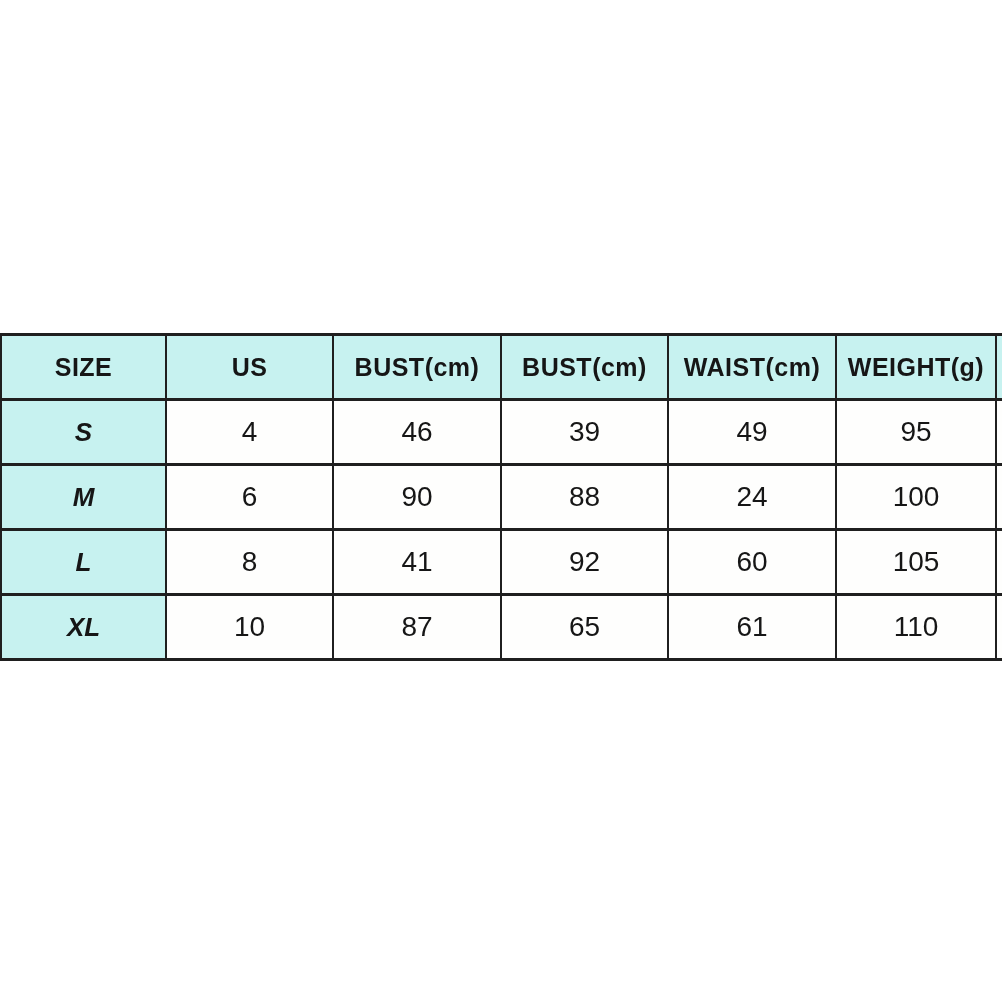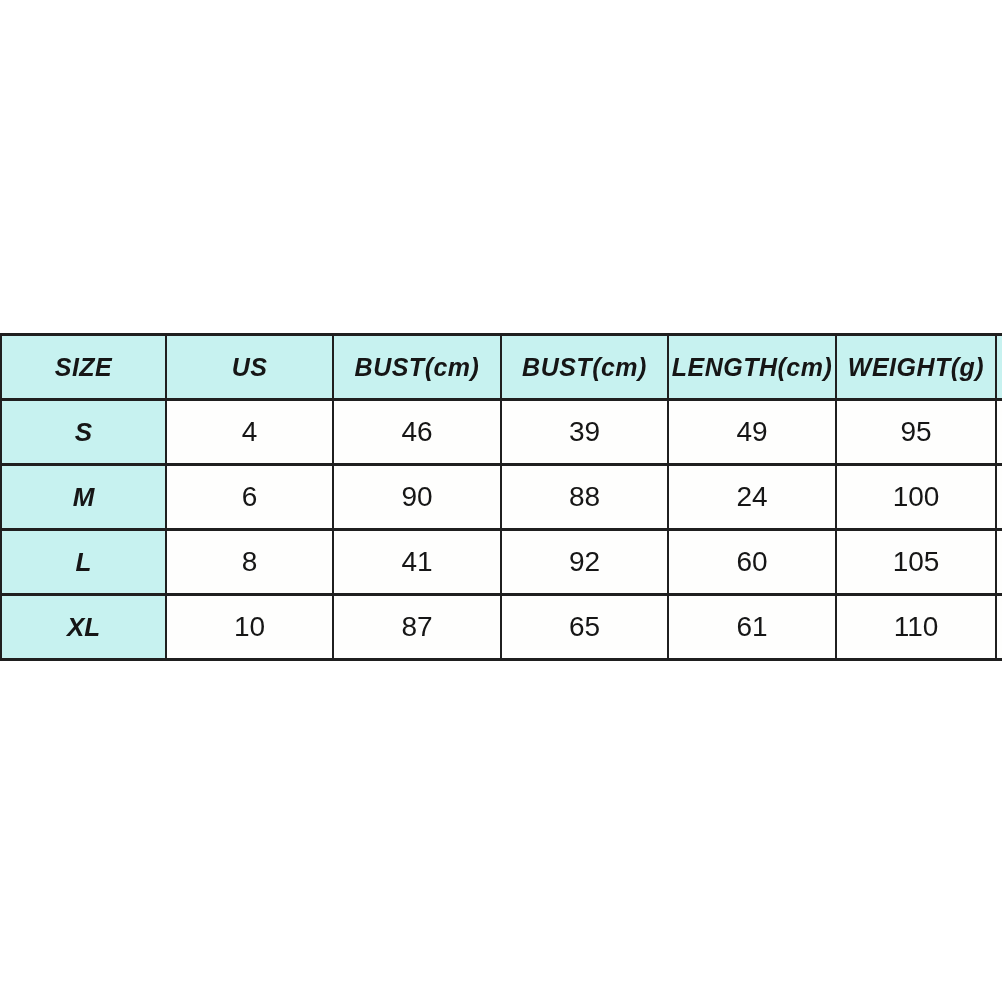--- a/index.html
+++ b/index.html
@@ -37,21 +37,20 @@
     height: 62px;
     padding: 0;
     text-align: center;
     vertical-align: middle;
     overflow: hidden;
     color: #161616;
   }
   .size-chart thead th {
     background: #c7f2f0;
     font-weight: bold;
-    font-style: italic;
     font-size: 25px;
     letter-spacing: 0.5px;
   }
   .size-chart tbody th.row-label {
     background: #c7f2f0;
     font-weight: bold;
     font-style: italic;
     font-size: 26px;
   }
   .size-chart tbody td {
@@ -80,21 +79,21 @@
         <col style="width:168px">
         <col style="width:160px">
         <col style="width:170px">
       </colgroup>
       <thead>
         <tr>
           <th>SIZE</th>
           <th>US</th>
           <th>BUST(cm)</th>
           <th>BUST(cm)</th>
-          <th>LENGTH(cm)</th>
+          <th>WAIST(cm)</th>
           <th>WEIGHT(g)</th>
           <th class="cut-col"></th>
         </tr>
       </thead>
       <tbody>
         <tr>
           <th class="row-label">S</th>
           <td>4</td>
           <td>46</td>
           <td>39</td>

